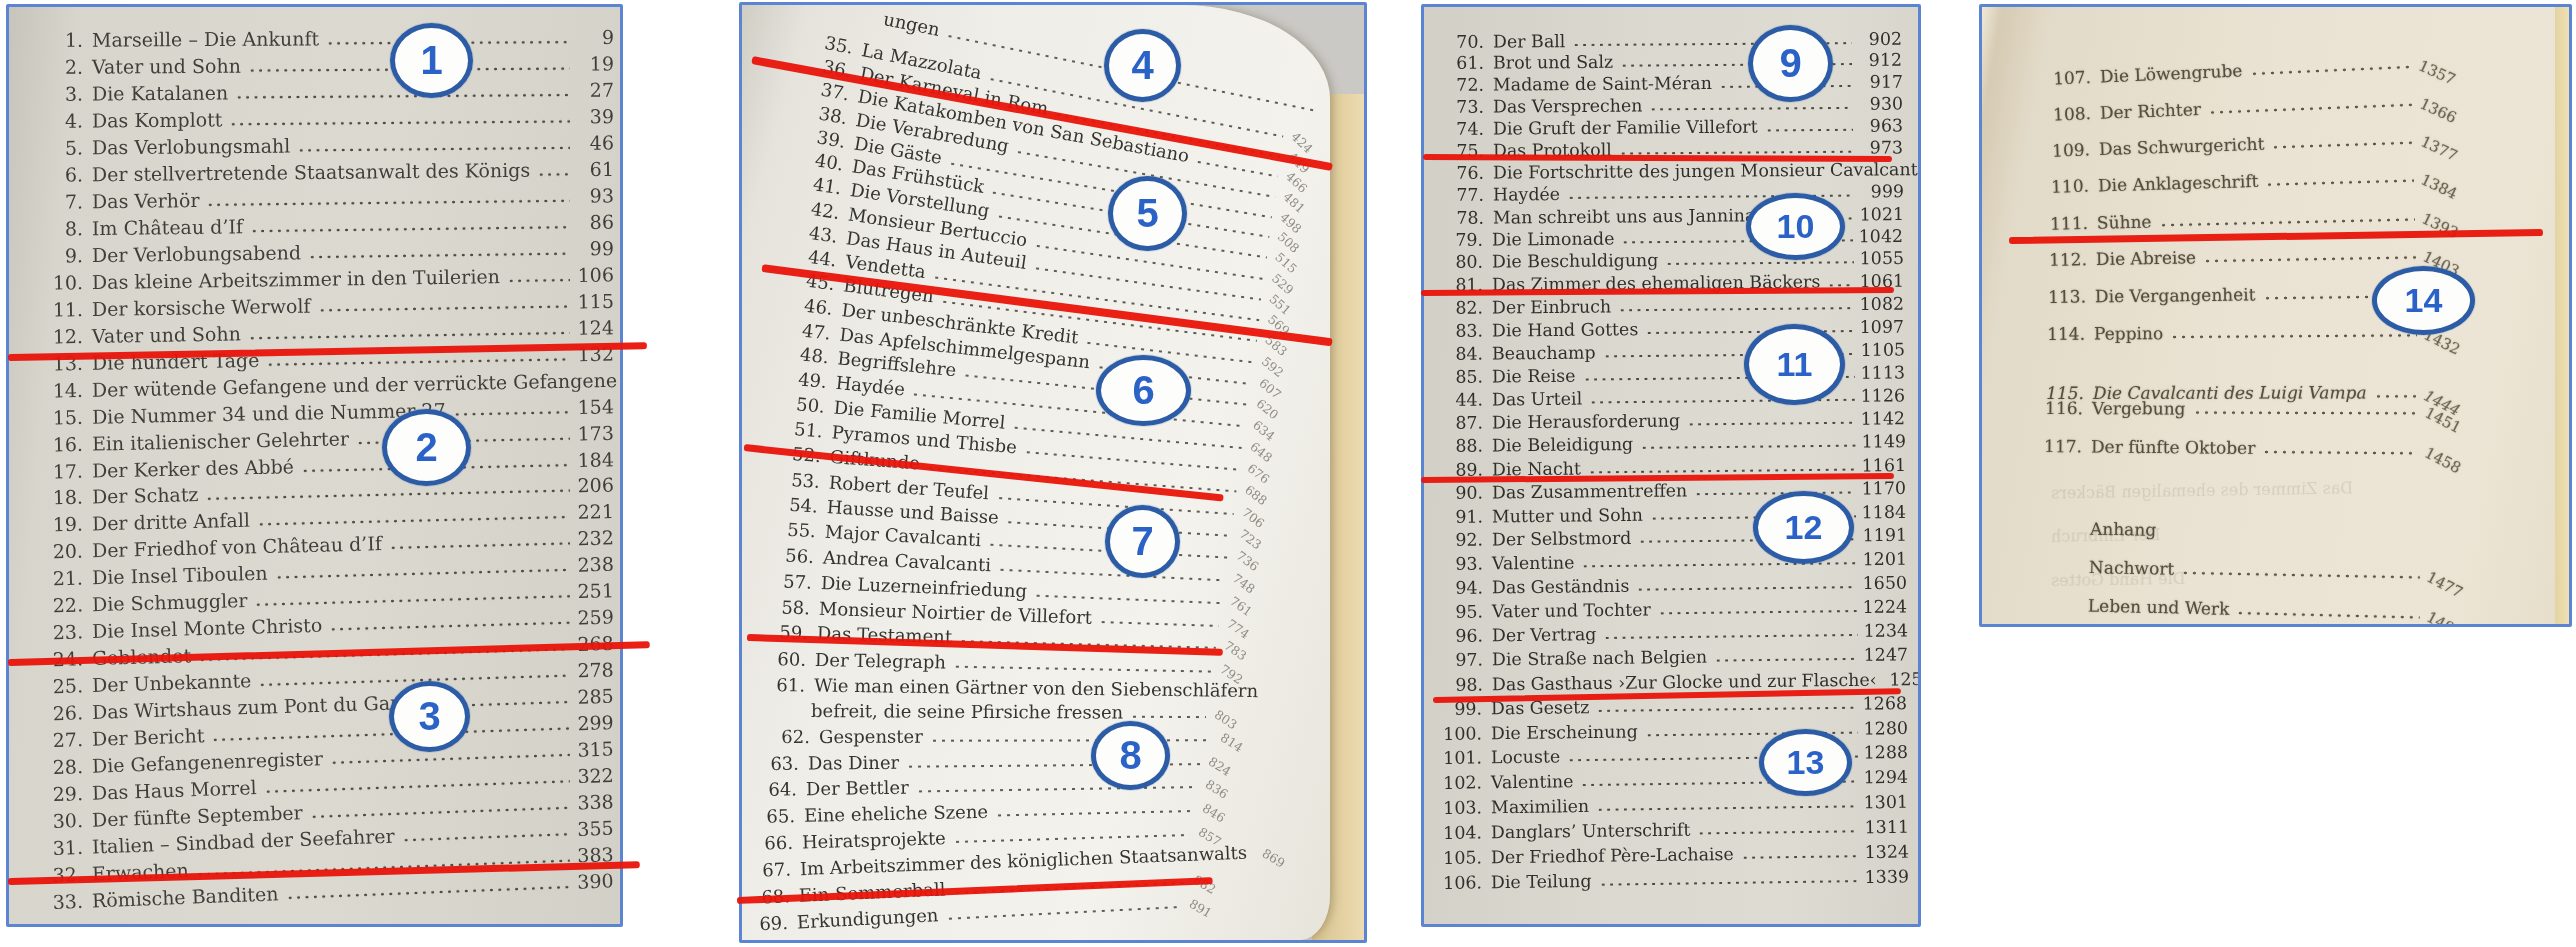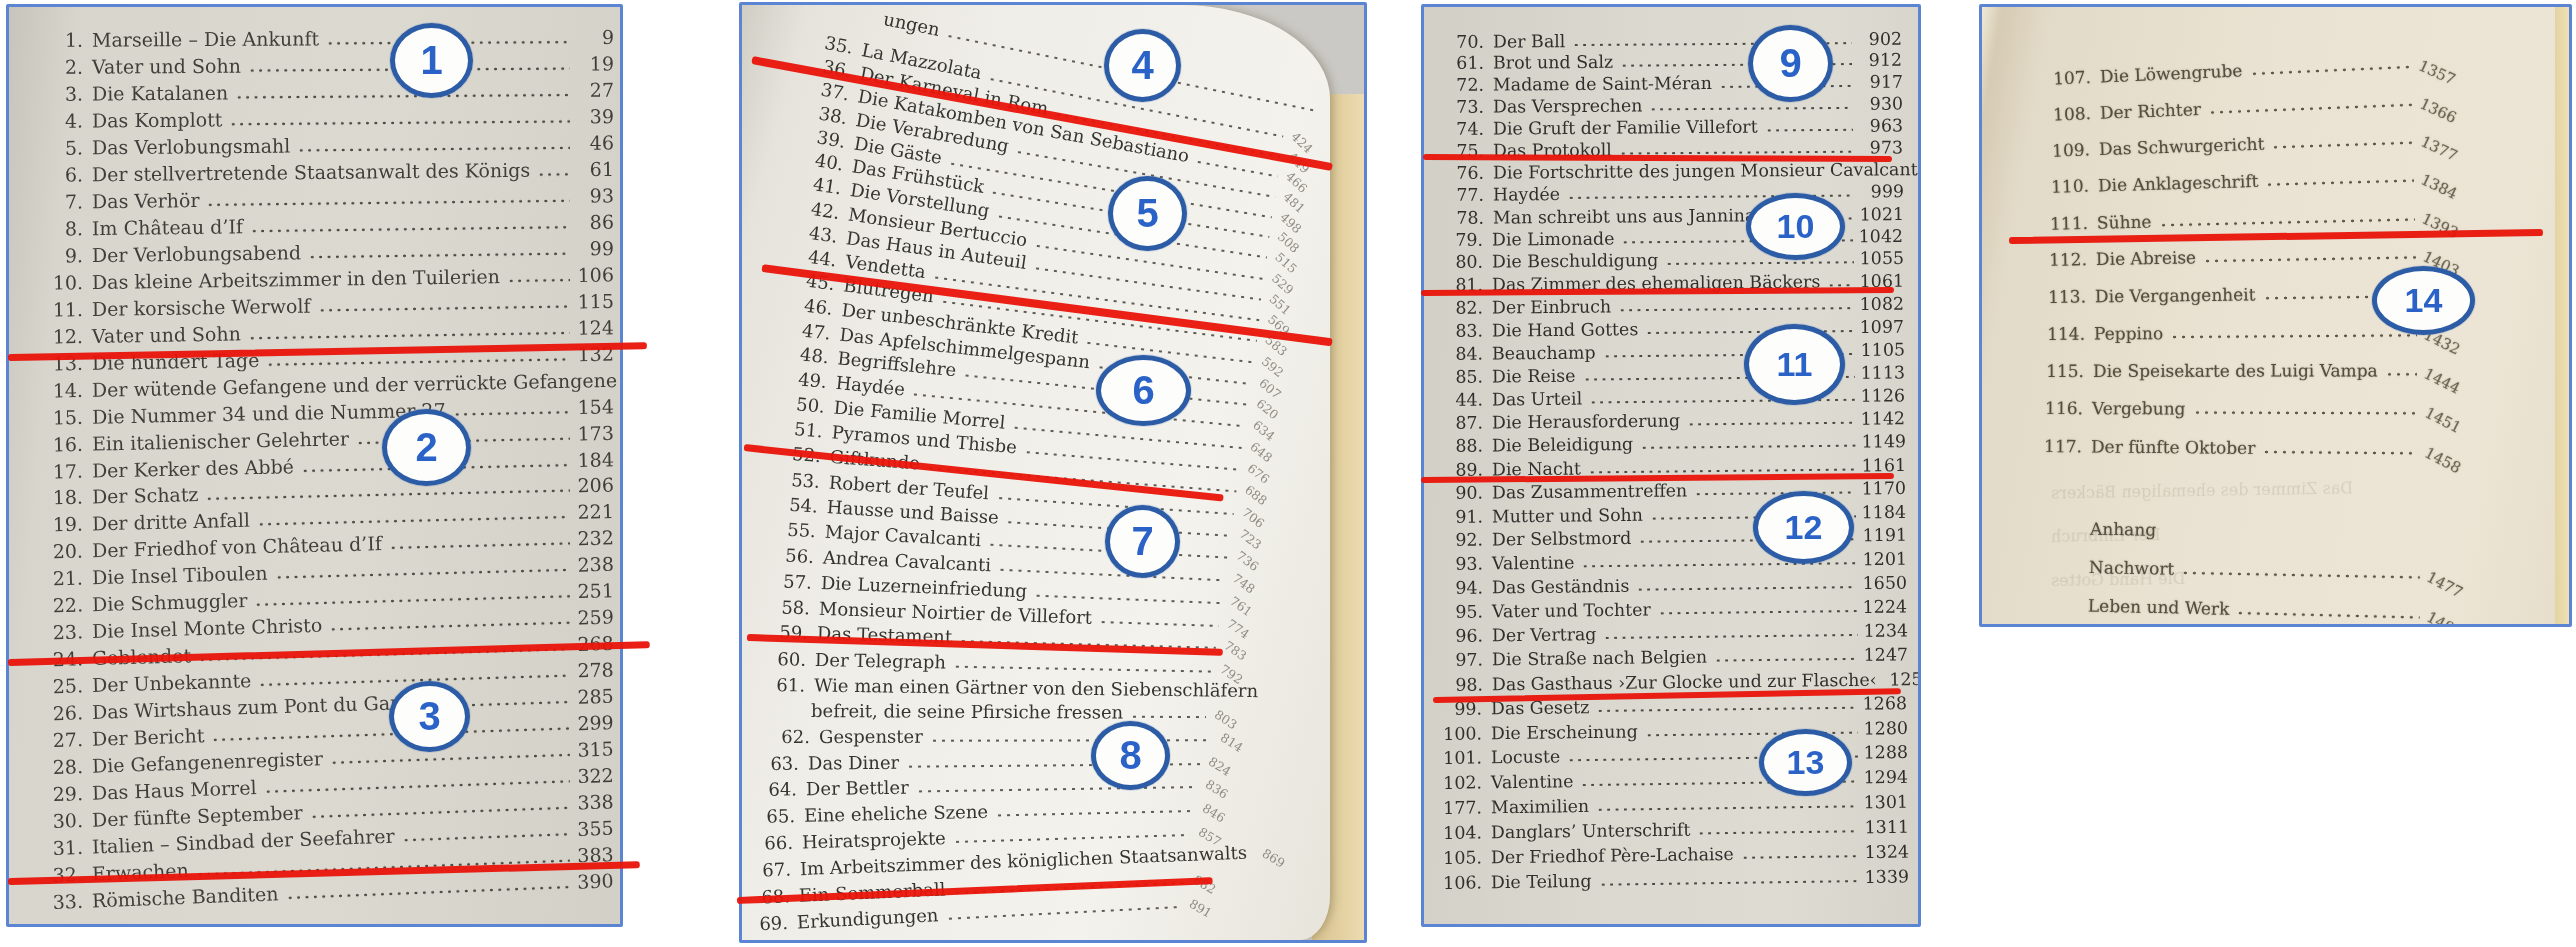--- a/index.html
+++ b/index.html
@@ -668,21 +668,21 @@
         <span class="leader"></span>
         <span class="page">1288</span>
       </div>
       <div class="row p3row" style="left: 12.3px; top: 766px; width: 472px; transform: rotate(-0.755556deg);">
         <span class="num" style="width: 46px;">102.</span>
         <span class="title">Valentine</span>
         <span class="leader"></span>
         <span class="page">1294</span>
       </div>
       <div class="row p3row" style="left: 12.3px; top: 791px; width: 472px; transform: rotate(-0.766667deg);">
-        <span class="num" style="width: 46px;">177.</span>
+        <span class="num" style="width: 46px;">103.</span>
         <span class="title">Maximilien</span>
         <span class="leader"></span>
         <span class="page">1301</span>
       </div>
       <div class="row p3row" style="left: 12.2px; top: 816px; width: 473px; transform: rotate(-0.777778deg);">
         <span class="num" style="width: 46px;">104.</span>
         <span class="title">Danglars’ Unterschrift</span>
         <span class="leader"></span>
         <span class="page">1311</span>
       </div>
@@ -742,23 +742,23 @@
         <span class="title">Die Vergangenheit</span>
         <span class="leader"></span>
         <span class="page">1417</span>
       </div>
       <div class="row p4row" style="left: 55px; top: 317px; width: 428px; transform: rotate(-0.4deg);">
         <span class="num" style="width: 48px;">114.</span>
         <span class="title">Peppino</span>
         <span class="leader"></span>
         <span class="page">1432</span>
       </div>
-      <div class="row p4row" style="left: 54px; top: 354px; width: 429px; transform: rotate(-0.1deg);">
+      <div class="row p4row" style="left: 54px; top: 376px; width: 429px; transform: rotate(-0.1deg); font-style: italic;">
         <span class="num" style="width: 48px;">115.</span>
-        <span class="title">Die Speisekarte des Luigi Vampa</span>
+        <span class="title">Die Cavalcanti des Luigi Vampa</span>
         <span class="leader"></span>
         <span class="page">1444</span>
       </div>
       <div class="row p4row" style="left: 53px; top: 391px; width: 431px; transform: rotate(0.2deg);">
         <span class="num" style="width: 48px;">116.</span>
         <span class="title">Vergebung</span>
         <span class="leader"></span>
         <span class="page">1451</span>
       </div>
       <div class="row p4row" style="left: 52px; top: 429px; width: 432px; transform: rotate(0.5deg);">

